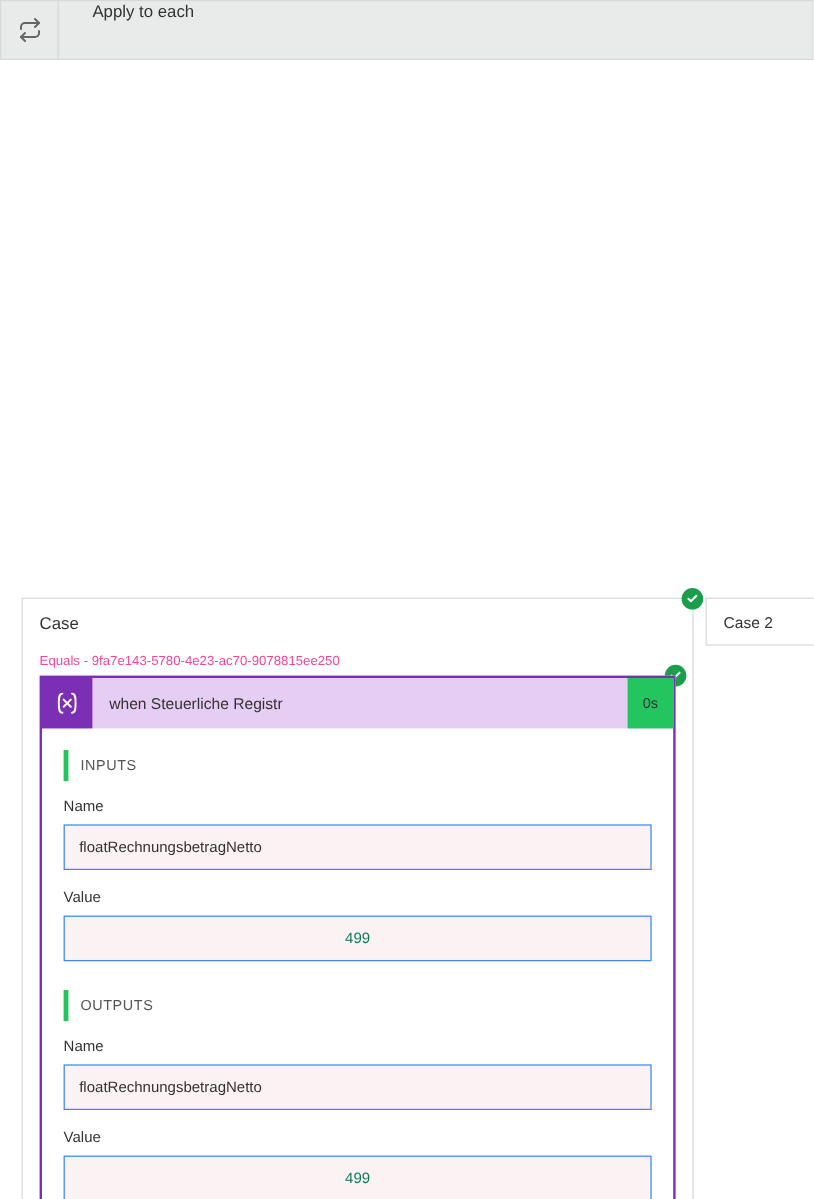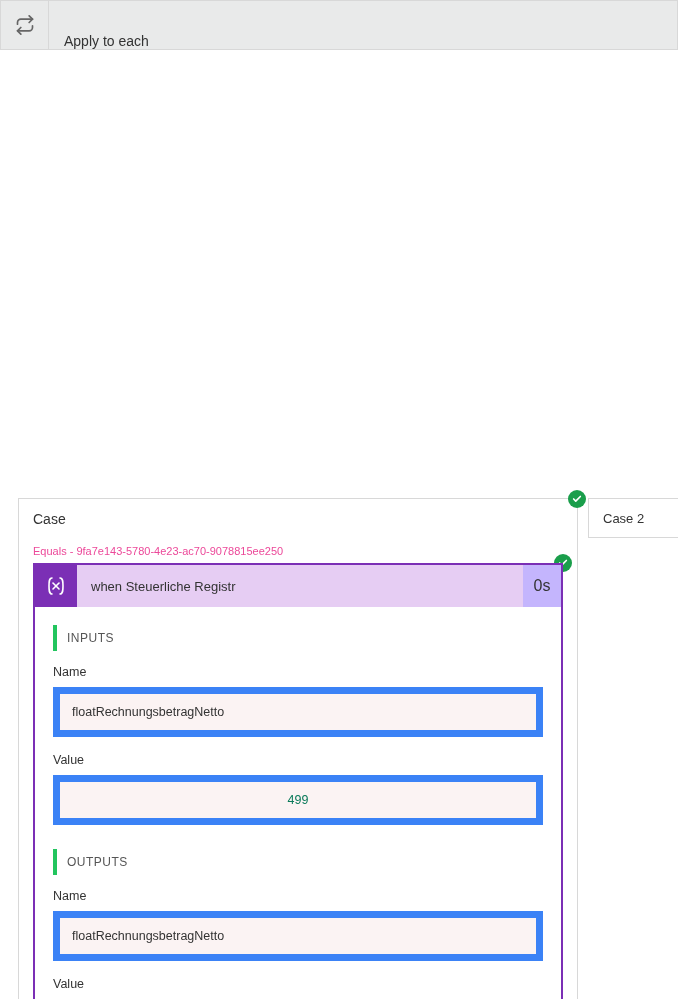--- a/index.html
+++ b/index.html
@@ -8,22 +8,22 @@
       font-size: 13px;
       color: #333;
       background: #fff;
       width: 678px;
     }
     .top-bar {
       background: #e9eaea;
       border: 1px solid #d8d8d8;
       height: 50px;
       display: flex;
-      align-items: flex-end;
-      gap: 15px;
+      align-items: flex-start;
+      gap: 28px;
     }
     .top-bar .icon-box {
       width: 48px;
       height: 48px;
       display: flex;
       align-items: center;
       justify-content: center;
       border-right: 1px solid #d8d8d8;
     }
     .top-bar .title { font-size: 14px; color: #333; }
@@ -65,43 +65,43 @@
     }
     .action-header .action-title {
       flex: 1;
       display: flex;
       align-items: center;
       padding-left: 14px;
       font-size: 13px;
     }
     .action-header .duration {
       width: 38px;
-      background: #c4b5fd;
-      display: flex;
-      align-items: center;
-      justify-content: center;
-      font-size: 16px;
+      background: #22c55e;
+      display: flex;
+      align-items: center;
+      justify-content: center;
+      font-size: 12px;
       color: #333;
     }
     .action-body { padding: 18px; }
 
     .io-section { margin-bottom: 24px; }
     .io-section:last-child { margin-bottom: 0; }
     .io-header {
       border-left: 4px solid #22c55e;
       padding: 6px 10px;
       font-size: 12px;
       letter-spacing: 0.5px;
       color: #555;
       margin-bottom: 14px;
     }
     .io-label { font-size: 12.5px; color: #333; margin-bottom: 8px; }
     .io-value-box {
       background: #fbf3f3;
-      border: 7px solid #3b82f6;
+      border: 1px solid #3b82f6;
       padding: 11px 12px;
       font-size: 12.5px;
       color: #333;
       margin-bottom: 16px;
     }
     .io-value-box.num { color: #0a7a5a; text-align: center; }
 
     .success-badge {
       position: absolute;
       width: 18px;

